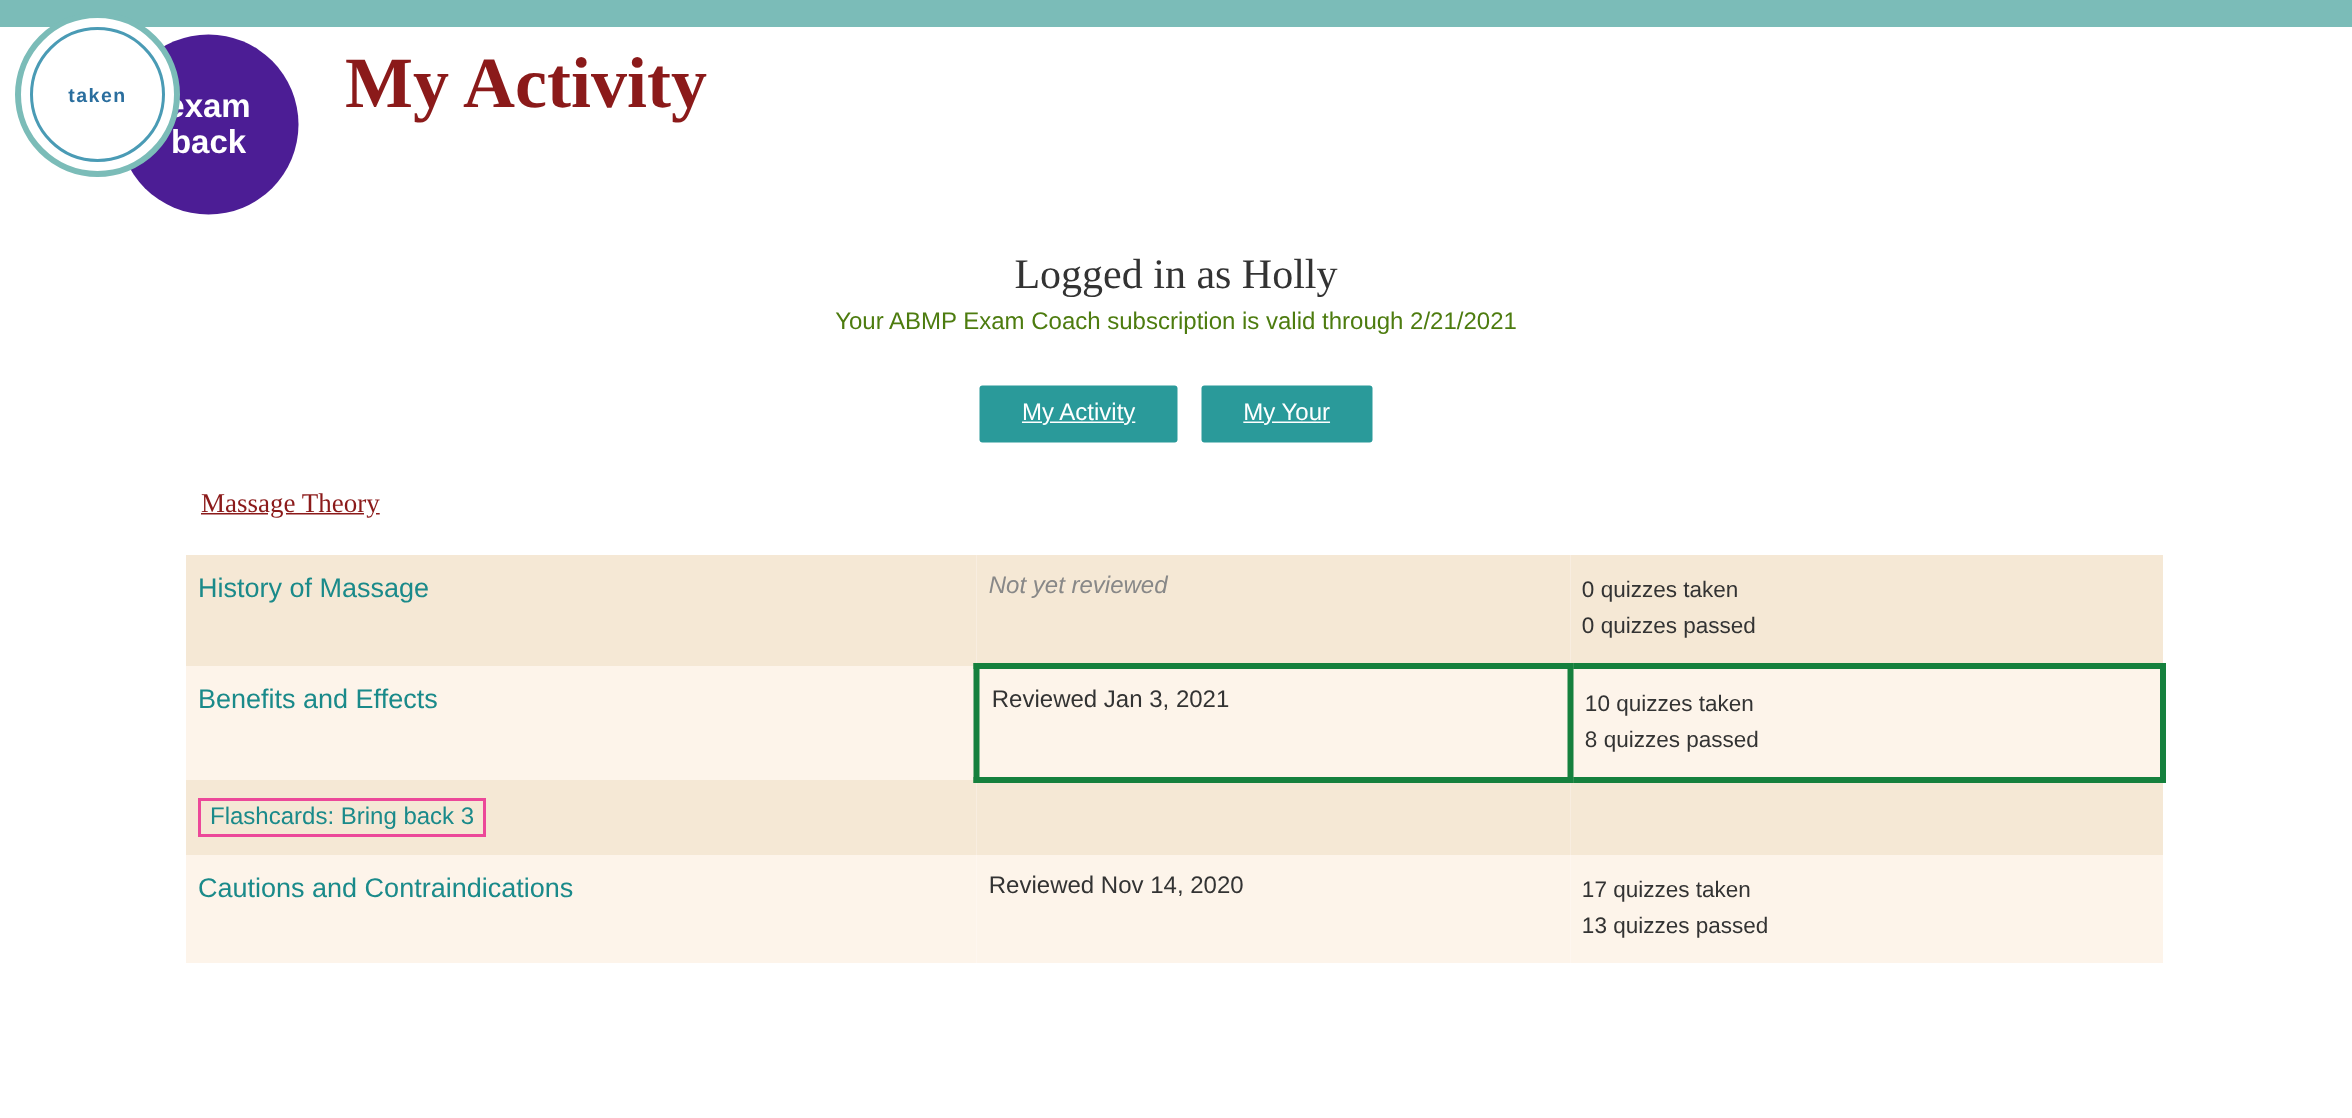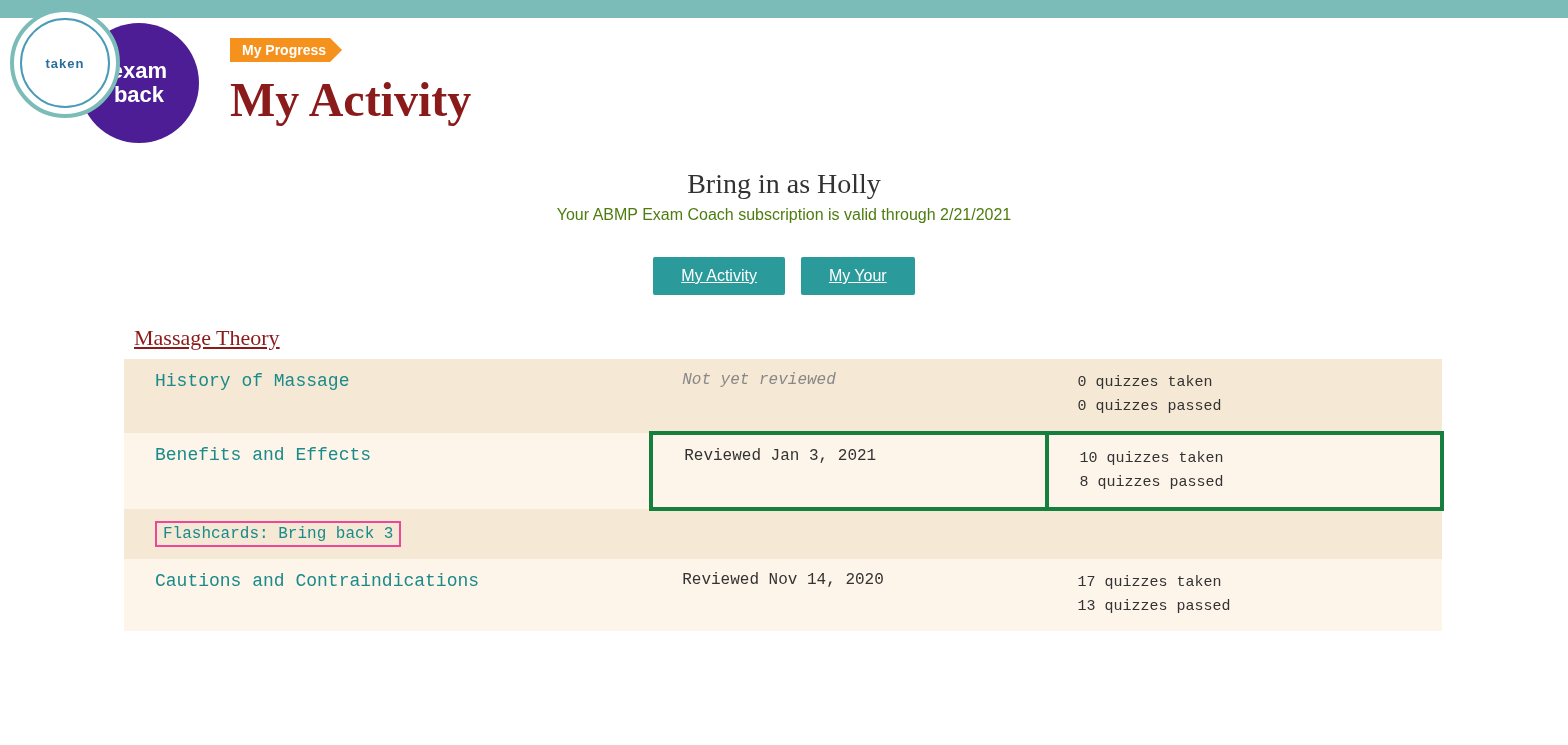--- a/index.html
+++ b/index.html
@@ -140,46 +140,46 @@
       padding: 10px 28px;
       font-size: 16px;
       font-family: Arial, sans-serif;
       cursor: pointer;
       text-decoration: underline;
       border-radius: 2px;
     }
 
     
     .category-title {
-      font-size: 22px;
+      font-size: 18px;
       color: #8b1a1a;
       font-family: Georgia, serif;
       text-decoration: underline;
-      margin-bottom: 8px;
+      margin-bottom: 24px;
       padding-left: 10px;
     }
 
     
     .activity-table {
       width: 100%;
       border-collapse: collapse;
       margin-bottom: 20px;
     }
 
     .activity-table tr:nth-child(odd) {
       background: #f5e8d5;
     }
 
     .activity-table tr:nth-child(even) {
       background: #fdf4ea;
     }
 
     .activity-table td {
-      padding: 12px 31px;
-      font-family: Liberation Mono, monospace;
+      padding: 12px 8px;
+      font-family: Liberation Sans, sans-serif;
       vertical-align: top;
     }
 
     .topic-link {
       color: #1a8a8a;
       font-size: 18px;
       text-decoration: none;
       cursor: pointer;
     }
 
@@ -251,34 +251,31 @@
       <div class="abmp-inner-circle">
         <span class="abmp-text">taken</span>
       </div>
     </div>
 
     <div class="exam-coach-circle">
       <span class="exam-coach-text">exam</span>
       <span class="exam-coach-text">back</span>
     </div>
 
-    <div class="breadcrumb-area">
-      <div class="breadcrumb-tag">My Progress</div>
-    </div>
 
     <div class="page-title">
       <h1>My Activity</h1>
     </div>
 
   </div>
 
   <div class="content">
 
     <div class="user-info">
-      <h2>Bring in as Holly</h2>
+      <h2>Logged in as Holly</h2>
       <p>Your ABMP Exam Coach subscription is valid through 2/21/2021</p>
     </div>
 
     <div class="nav-buttons">
       <button class="nav-btn">My Activity</button>
       <button class="nav-btn">My Your</button>
     </div>
 
     <div>
       <div class="category-title">Massage Theory</div>

